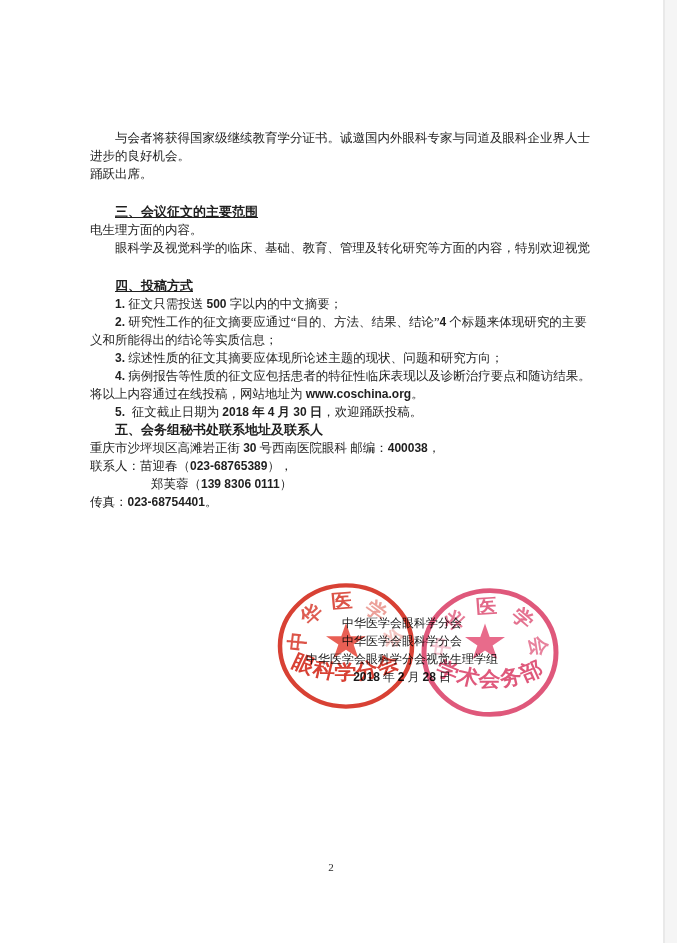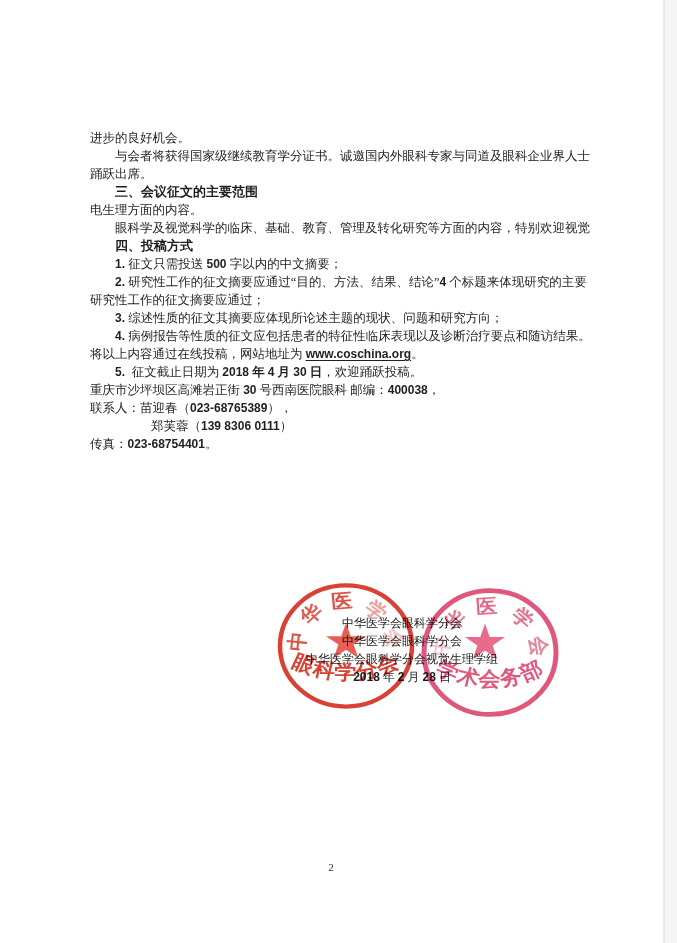--- a/index.html
+++ b/index.html
@@ -17,24 +17,24 @@
 
   
   #body-text{
     position:absolute;left:90px;top:129px;width:512px;
     font-size:12.5px;line-height:18px;
   }
   .line{white-space:nowrap;min-height:18px;}
   .ind{text-indent:25px;}
   .ind3{padding-left:61px;}
   .h{font-weight:bold;font-size:13px;}
-  .gap{}
+  .gap{margin-top:20px;text-decoration:underline;}
   .num{font-family:"Liberation Sans","DejaVu Sans",sans-serif;font-size:12px;font-weight:600;}
   .b{font-weight:bold;}
-  .u{text-decoration:underline;text-underline-offset:2px;}
+  .u{text-underline-offset:2px;}
 
   
   #signature{
     position:absolute;left:250px;top:615px;width:304px;
     text-align:center;font-size:12px;line-height:17.6px;color:#1b1b1b;
     z-index:1;
   }
   #signature .line{white-space:nowrap;}
 
   
@@ -45,34 +45,35 @@
     position:absolute;left:0;top:861px;width:662px;
     text-align:center;font-size:11px;color:#2a2a2a;
   }
 </style>
 </head>
 <body>
 
 <div id="page">
 
   <div id="body-text">
+      <div class="line ind"><span>与会者将获得国家级继续教育学分证书。诚邀国内外眼科专家与同道及眼科企业界人士</span></div>
       <div class="line"><span>进步的良好机会。</span></div>
-      <div class="line ind"><span>与会者将获得国家级继续教育学分证书。诚邀国内外眼科专家与同道及眼科企业界人士</span></div>
       <div class="line"><span>踊跃出席。</span></div>
       <div class="line ind h gap"><span>三、会议征文的主要范围</span></div>
       <div class="line"><span>电生理方面的内容。</span></div>
       <div class="line ind"><span>眼科学及视觉科学的临床、基础、教育、管理及转化研究等方面的内容，特别欢迎视觉</span></div>
       <div class="line ind h gap"><span>四、投稿方式</span></div>
       <div class="line ind"><span class="num">1. </span><span>征文只需投送 </span><span class="num b">500</span><span> 字以内的中文摘要；</span></div>
       <div class="line ind"><span class="num">2. </span><span>研究性工作的征文摘要应通过“目的、方法、结果、结论”</span><span class="num b">4</span><span> 个标题来体现研究的主要</span></div>
-      <div class="line"><span>研究性工作的征文摘要应通过；</span></div>
+      <div class="line"><span>义和所能得出的结论等实质信息；</span></div>
       <div class="line ind"><span class="num">3. </span><span>综述性质的征文其摘要应体现所论述主题的现状、问题和研究方向；</span></div>
       <div class="line ind"><span class="num">4. </span><span>病例报告等性质的征文应包括患者的特征性临床表现以及诊断治疗要点和随访结果。</span></div>
       <div class="line"><span>将以上内容通过在线投稿，网站地址为 </span><span class="num b u">www.coschina.org</span><span>。</span></div>
       <div class="line ind"><span class="num">5.&nbsp; </span><span>征文截止日期为 </span><span class="num b">2018</span><span class="b"> 年 </span><span class="num b">4</span><span class="b"> 月 </span><span class="num b">30</span><span class="b"> 日</span><span>，欢迎踊跃投稿。</span></div>
+      <div class="line ind h"><span>五、会务组秘书处联系地址及联系人</span></div>
       <div class="line"><span>重庆市沙坪坝区高滩岩正街 </span><span class="num b">30</span><span> 号西南医院眼科 邮编：</span><span class="num b">400038</span><span>，</span></div>
       <div class="line"><span>联系人：苗迎春（</span><span class="num">023-68765389</span><span>），</span></div>
       <div class="line ind3"><span>郑芙蓉（</span><span class="num">139 8306 0111</span><span>）</span></div>
       <div class="line"><span>传真：</span><span class="num">023-68754401</span><span>。</span></div>
     </div>
 
   <div id="signature">
       <div class="line"><span>中华医学会眼科学分会</span></div>
       <div class="line"><span>中华医学会眼科学分会</span></div>
       <div class="line"><span>中华医学会眼科学分会视觉生理学组</span></div>

